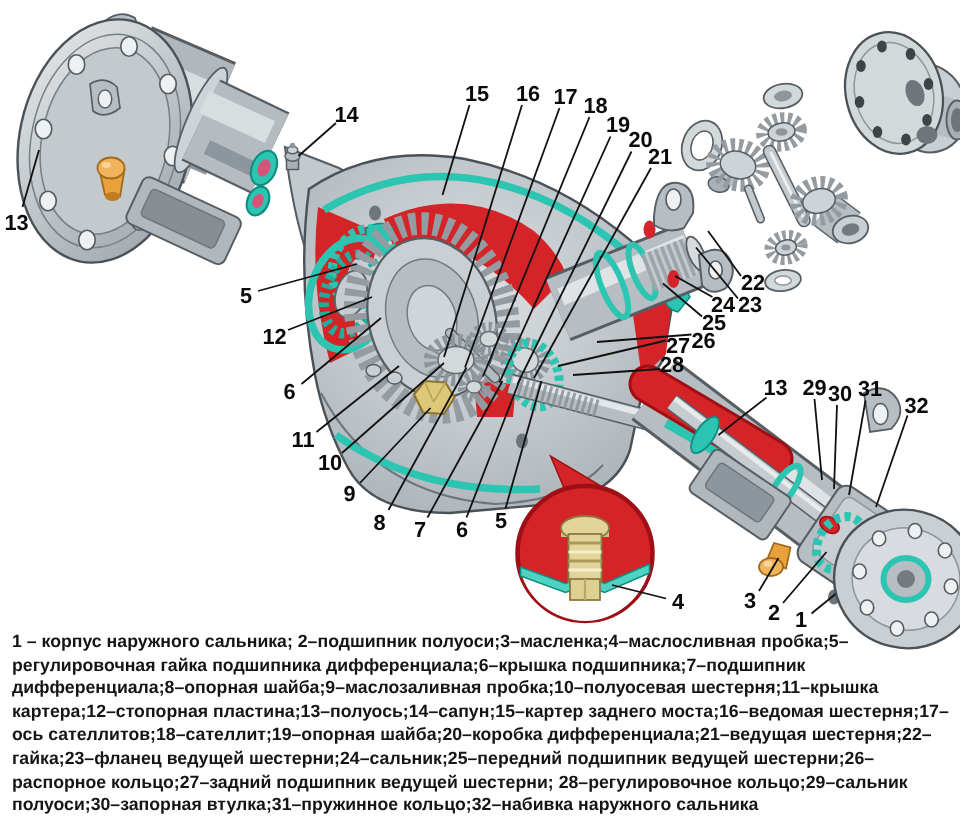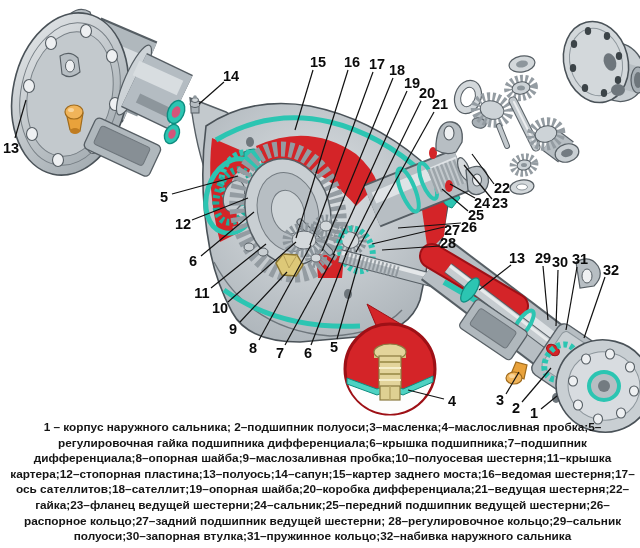--- a/index.html
+++ b/index.html
@@ -1,21 +1,21 @@
 <!DOCTYPE html>
 <html><head>
 <meta charset="utf-8">
 <style>
   html,body{margin:0;padding:0;background:#fff;}
   .stage{position:relative;width:640px;height:548px;background:#ffffff;overflow:hidden;
          font-family:"Liberation Sans",sans-serif;}
   .stage svg{position:absolute;left:0;top:0;}
   .legend{position:absolute;left:8px;top:420px;width:629px;
           font:bold 11.8px/15.6px "Liberation Sans",sans-serif;
-          color:#151515;letter-spacing:0px;text-align:center;}
+          color:#151515;letter-spacing:0px;}
   text.callout{font:bold 14.5px "Liberation Sans",sans-serif;fill:#0a0a0a;}
 </style>
 </head>
 <body>
 
 <div class="stage">
 <svg width="640" height="548" viewBox="0 0 640 548">
   <defs>
     <linearGradient id="gMetalV" x1="0" y1="0" x2="0" y2="1">
       <stop offset="0" stop-color="#e9ecee"></stop>

